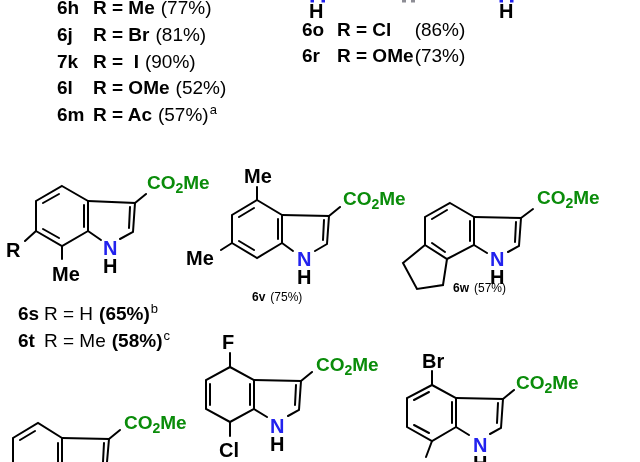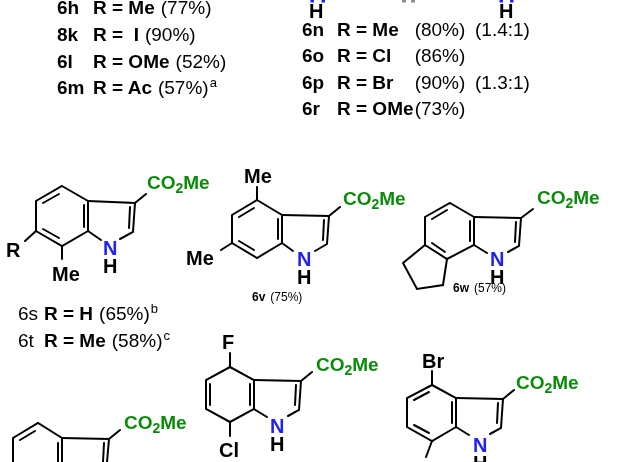--- a/index.html
+++ b/index.html
@@ -21,23 +21,23 @@
   .llist .id{display:inline-block;width:36px;font-weight:bold;}
   .llist .rr{font-weight:bold;margin-right:6px;}
   .llist .yy{font-weight:normal;}
   .sup{font-size:13px;font-weight:normal;position:relative;top:-7px;margin-left:1px;}
   .rlist .row{display:grid;grid-template-columns:35px 71px 64px auto;height:26.3px;line-height:26.3px;}
   .rlist .id{font-weight:bold;}
   .rlist .rr{font-weight:bold;}
   .rlist .yy{font-weight:normal;text-align:center;}
   .rlist .rt{font-weight:normal;padding-left:3px;}
   .slist .row{height:27px;line-height:27px;}
-  .slist .id{display:inline-block;width:26px;font-weight:normal;}
-  .slist .rr{font-weight:bold;margin-right:6px;}
-  .slist .yy{font-weight:normal;}
+  .slist .id{display:inline-block;width:26px;font-weight:bold;}
+  .slist .rr{font-weight:normal;margin-right:6px;}
+  .slist .yy{font-weight:bold;}
   .caption{position:absolute;font-size:12px;line-height:1;white-space:nowrap;}
   .caption .cid{font-weight:bold;}
   .caption .cy{font-weight:normal;margin-left:5px;}
 </style>
 </head>
 <body>
 
 <div class="canvas">
 
   <svg class="bonds" width="640" height="462" viewBox="0 0 640 462">
@@ -90,42 +90,31 @@
       <rect x="402" y="0" width="4" height="2.5"></rect>
       <rect x="411" y="0" width="4" height="2.5"></rect>
     </g>
   </svg>
 
   <span class="lbl" style="left:309px;top:1px">H</span>
   <span class="lbl" style="left:499px;top:1px">H</span>
 
   <div class="list llist" style="left:57px;top:-5px">
     <div class="row"><span class="id">6h</span><span class="rr">R = Me</span><span class="yy">(77%)</span><span class="sup"></span></div>
-    <div class="row"><span class="id">8k</span><span class="rr">R = &nbsp;I</span><span class="yy">(90%)</span><span class="sup"></span></div>
+    <div class="row"><span class="id">6j</span><span class="rr">R = Br</span><span class="yy">(81%)</span><span class="sup"></span></div>
+    <div class="row"><span class="id">7k</span><span class="rr">R = &nbsp;I</span><span class="yy">(90%)</span><span class="sup"></span></div>
     <div class="row"><span class="id">6l</span><span class="rr">R = OMe</span><span class="yy">(52%)</span><span class="sup"></span></div>
     <div class="row"><span class="id">6m</span><span class="rr">R = Ac</span><span class="yy">(57%)</span><span class="sup">a</span></div>
   </div>
 
   <div class="list rlist" style="left:302px;top:17px">
     <div class="row">
-        <span class="id">6n</span>
-        <span class="rr">R = Me</span>
-        <span class="yy">(80%)</span>
-        <span class="rt">(1.4:1)</span>
-      </div>
-    <div class="row">
         <span class="id">6o</span>
         <span class="rr">R = Cl</span>
         <span class="yy">(86%)</span>
-      </div>
-    <div class="row">
-        <span class="id">6p</span>
-        <span class="rr">R = Br</span>
-        <span class="yy">(90%)</span>
-        <span class="rt">(1.3:1)</span>
       </div>
     <div class="row">
         <span class="id">6r</span>
         <span class="rr">R = OMe</span>
         <span class="yy">(73%)</span>
       </div>
   </div>
 
   <span class="lbl" style="left:6px;top:240px">R</span>
   <span class="lbl" style="left:52px;top:264px">Me</span>

